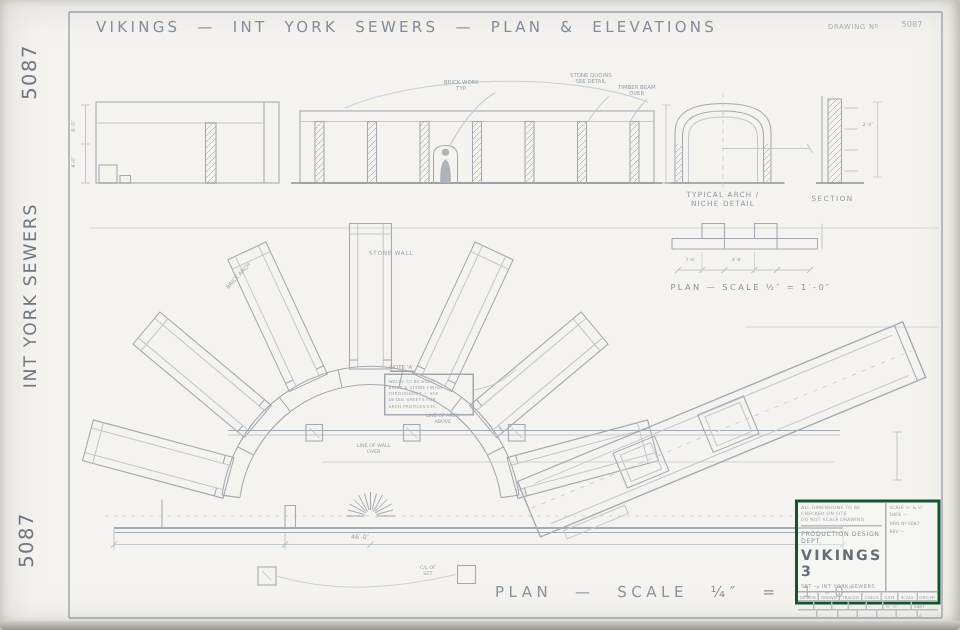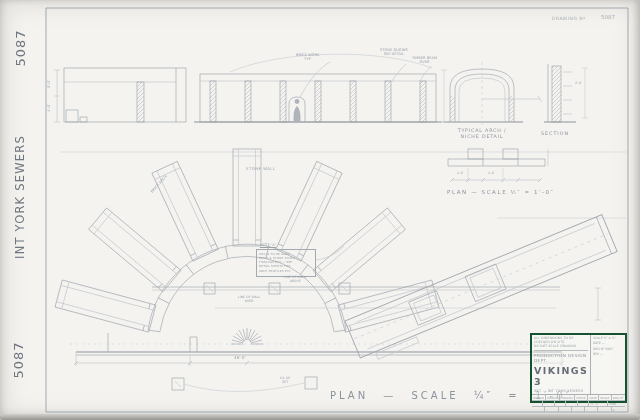--- a/index.html
+++ b/index.html
@@ -296,20 +296,21 @@
       </g>
     </g>
   </svg>
 
   <div>
     <div class="t rot hand" style="left:-8px;top:40px;width:60px;height:16px;text-align:center;font-size:13px;color:#6f7680;">5087</div>
     <div class="t rot hand" style="left:-43px;top:189px;width:130px;height:16px;text-align:center;font-size:11.5px;color:#6f7680;letter-spacing:1.2px;">INT YORK SEWERS</div>
     <div class="t rot hand" style="left:-10px;top:352px;width:60px;height:16px;text-align:center;font-size:13px;color:#6f7680;">5087</div>
   </div>
 
+  <div class="t" style="left:64px;top:13px;font-size:10px;letter-spacing:2.2px;word-spacing:6px;color:#848c97;">VIKINGS — INT YORK SEWERS — PLAN &amp; ELEVATIONS</div>
   <div class="t faintxt" style="left:552px;top:16px;font-size:4.5px;letter-spacing:.5px;">DRAWING Nº</div>
   <div class="t faintxt" style="left:601px;top:14px;font-size:5.5px;">5087</div>
 
   <div class="t microxt center" style="left:296px;top:53px;font-size:3.6px;">
     <div>BRICK WORK</div>
       <div>TYP.</div>
   </div>
   <div class="t microxt center" style="left:380px;top:48px;font-size:3.6px;">
     <div>STONE QUOINS</div>
       <div>SEE DETAIL</div>

